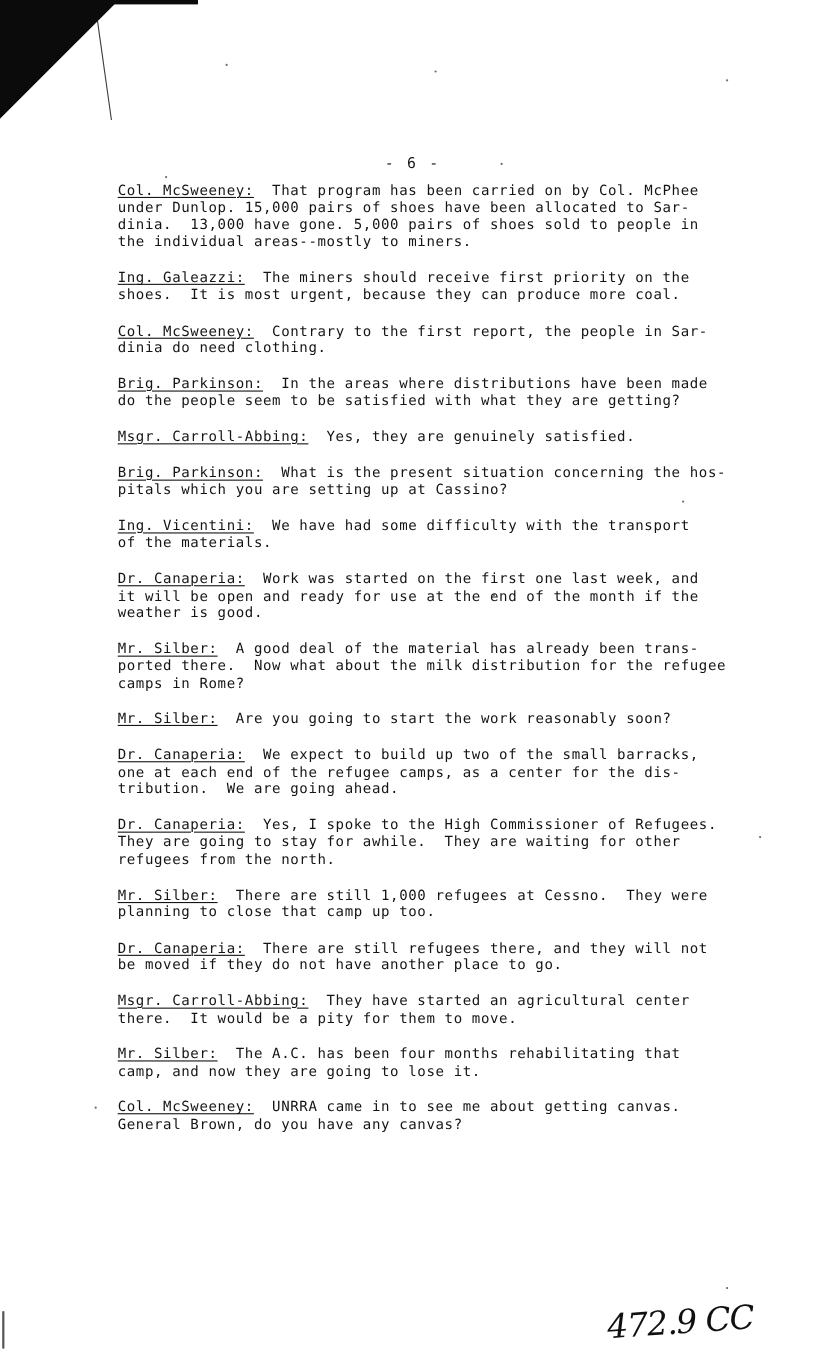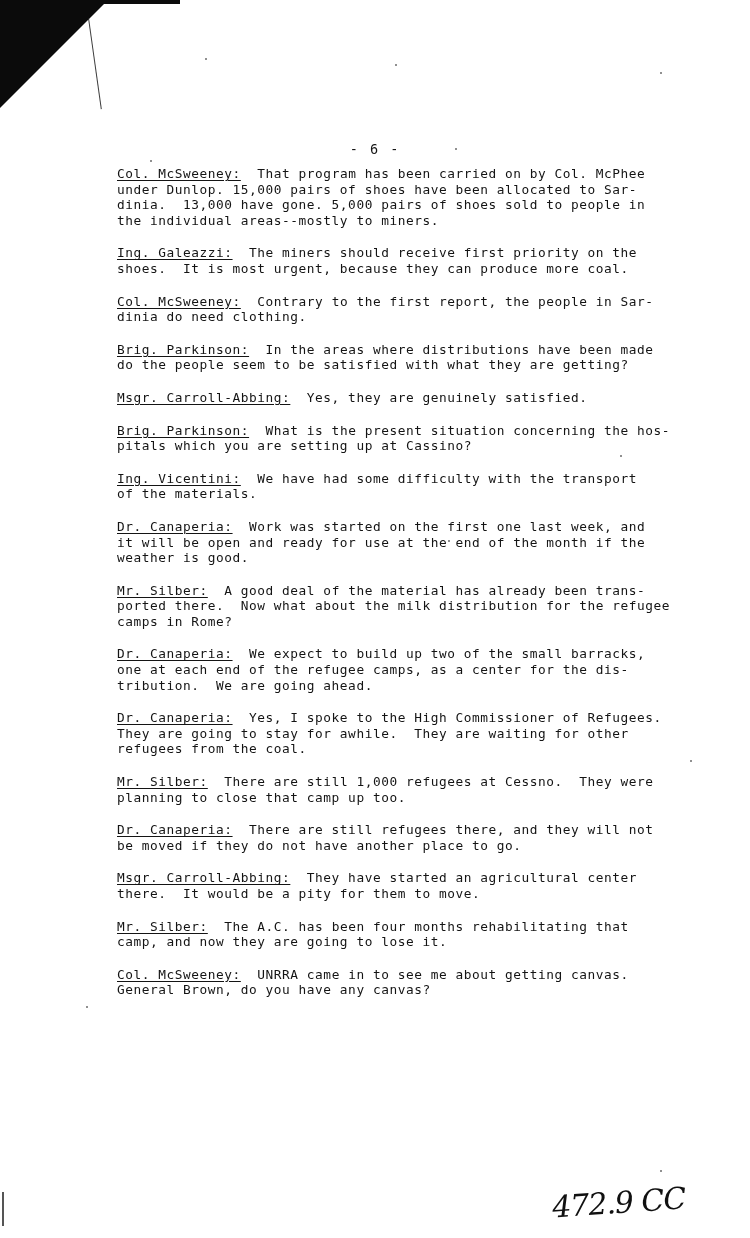--- a/index.html
+++ b/index.html
@@ -73,21 +73,21 @@
     text-align: center;
     font-size: 13.5px;
     letter-spacing: 2px;
     color: #151515;
   }
 
   
   .body-block {
     position: absolute;
     top: 166px;
-    left: 117px;
+    left: 107px;
     width: 612px;
   }
   .para {
     margin: 0 0 17px 0;
     font-size: 12.8px;
     line-height: 15.6px;
     color: #141414;
     white-space: pre-wrap;
     letter-spacing: .55px;
   }
@@ -149,26 +149,27 @@
       <p class="para"><span class="speaker">Brig. Parkinson:</span><span>  What is the present situation concerning the hos-
 pitals which you are setting up at Cassino?</span></p>
       <p class="para"><span class="speaker">Ing. Vicentini:</span><span>  We have had some difficulty with the transport
 of the materials.</span></p>
       <p class="para"><span class="speaker">Dr. Canaperia:</span><span>  Work was started on the first one last week, and
 it will be open and ready for use at the end of the month if the
 weather is good.</span></p>
       <p class="para"><span class="speaker">Mr. Silber:</span><span>  A good deal of the material has already been trans-
 ported there.  Now what about the milk distribution for the refugee
 camps in Rome?</span></p>
+      <p class="para"><span class="speaker">Mr. Silber:</span><span>  Are you going to start the work reasonably soon?</span></p>
       <p class="para"><span class="speaker">Dr. Canaperia:</span><span>  We expect to build up two of the small barracks,
 one at each end of the refugee camps, as a center for the dis-
 tribution.  We are going ahead.</span></p>
       <p class="para"><span class="speaker">Dr. Canaperia:</span><span>  Yes, I spoke to the High Commissioner of Refugees.
 They are going to stay for awhile.  They are waiting for other
-refugees from the coal.</span></p>
+refugees from the north.</span></p>
       <p class="para"><span class="speaker">Mr. Silber:</span><span>  There are still 1,000 refugees at Cessno.  They were
 planning to close that camp up too.</span></p>
       <p class="para"><span class="speaker">Dr. Canaperia:</span><span>  There are still refugees there, and they will not
 be moved if they do not have another place to go.</span></p>
       <p class="para"><span class="speaker">Msgr. Carroll-Abbing:</span><span>  They have started an agricultural center
 there.  It would be a pity for them to move.</span></p>
       <p class="para"><span class="speaker">Mr. Silber:</span><span>  The A.C. has been four months rehabilitating that
 camp, and now they are going to lose it.</span></p>
       <p class="para"><span class="speaker">Col. McSweeney:</span><span>  UNRRA came in to see me about getting canvas.
 General Brown, do you have any canvas?</span></p>

